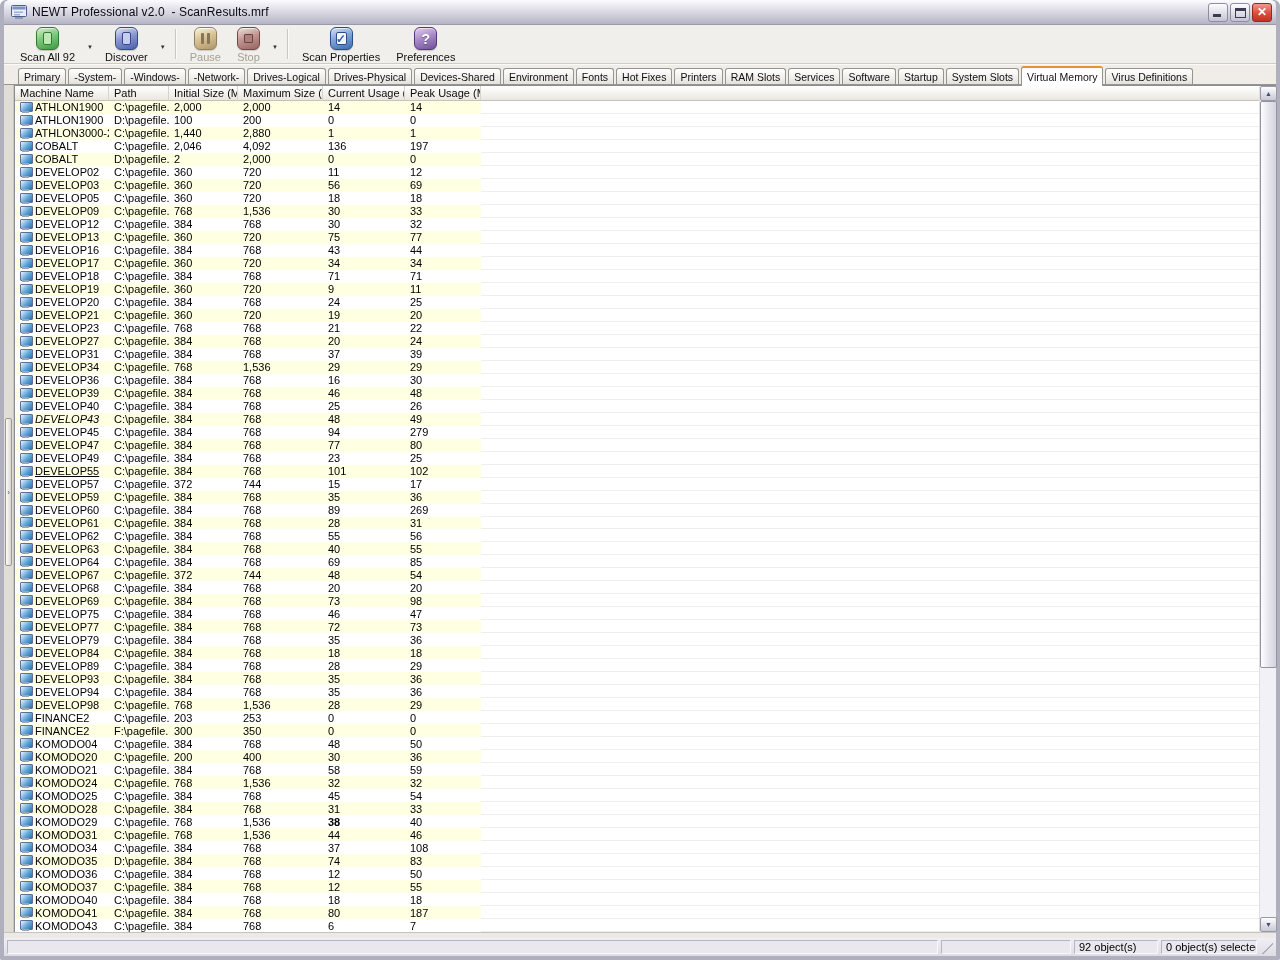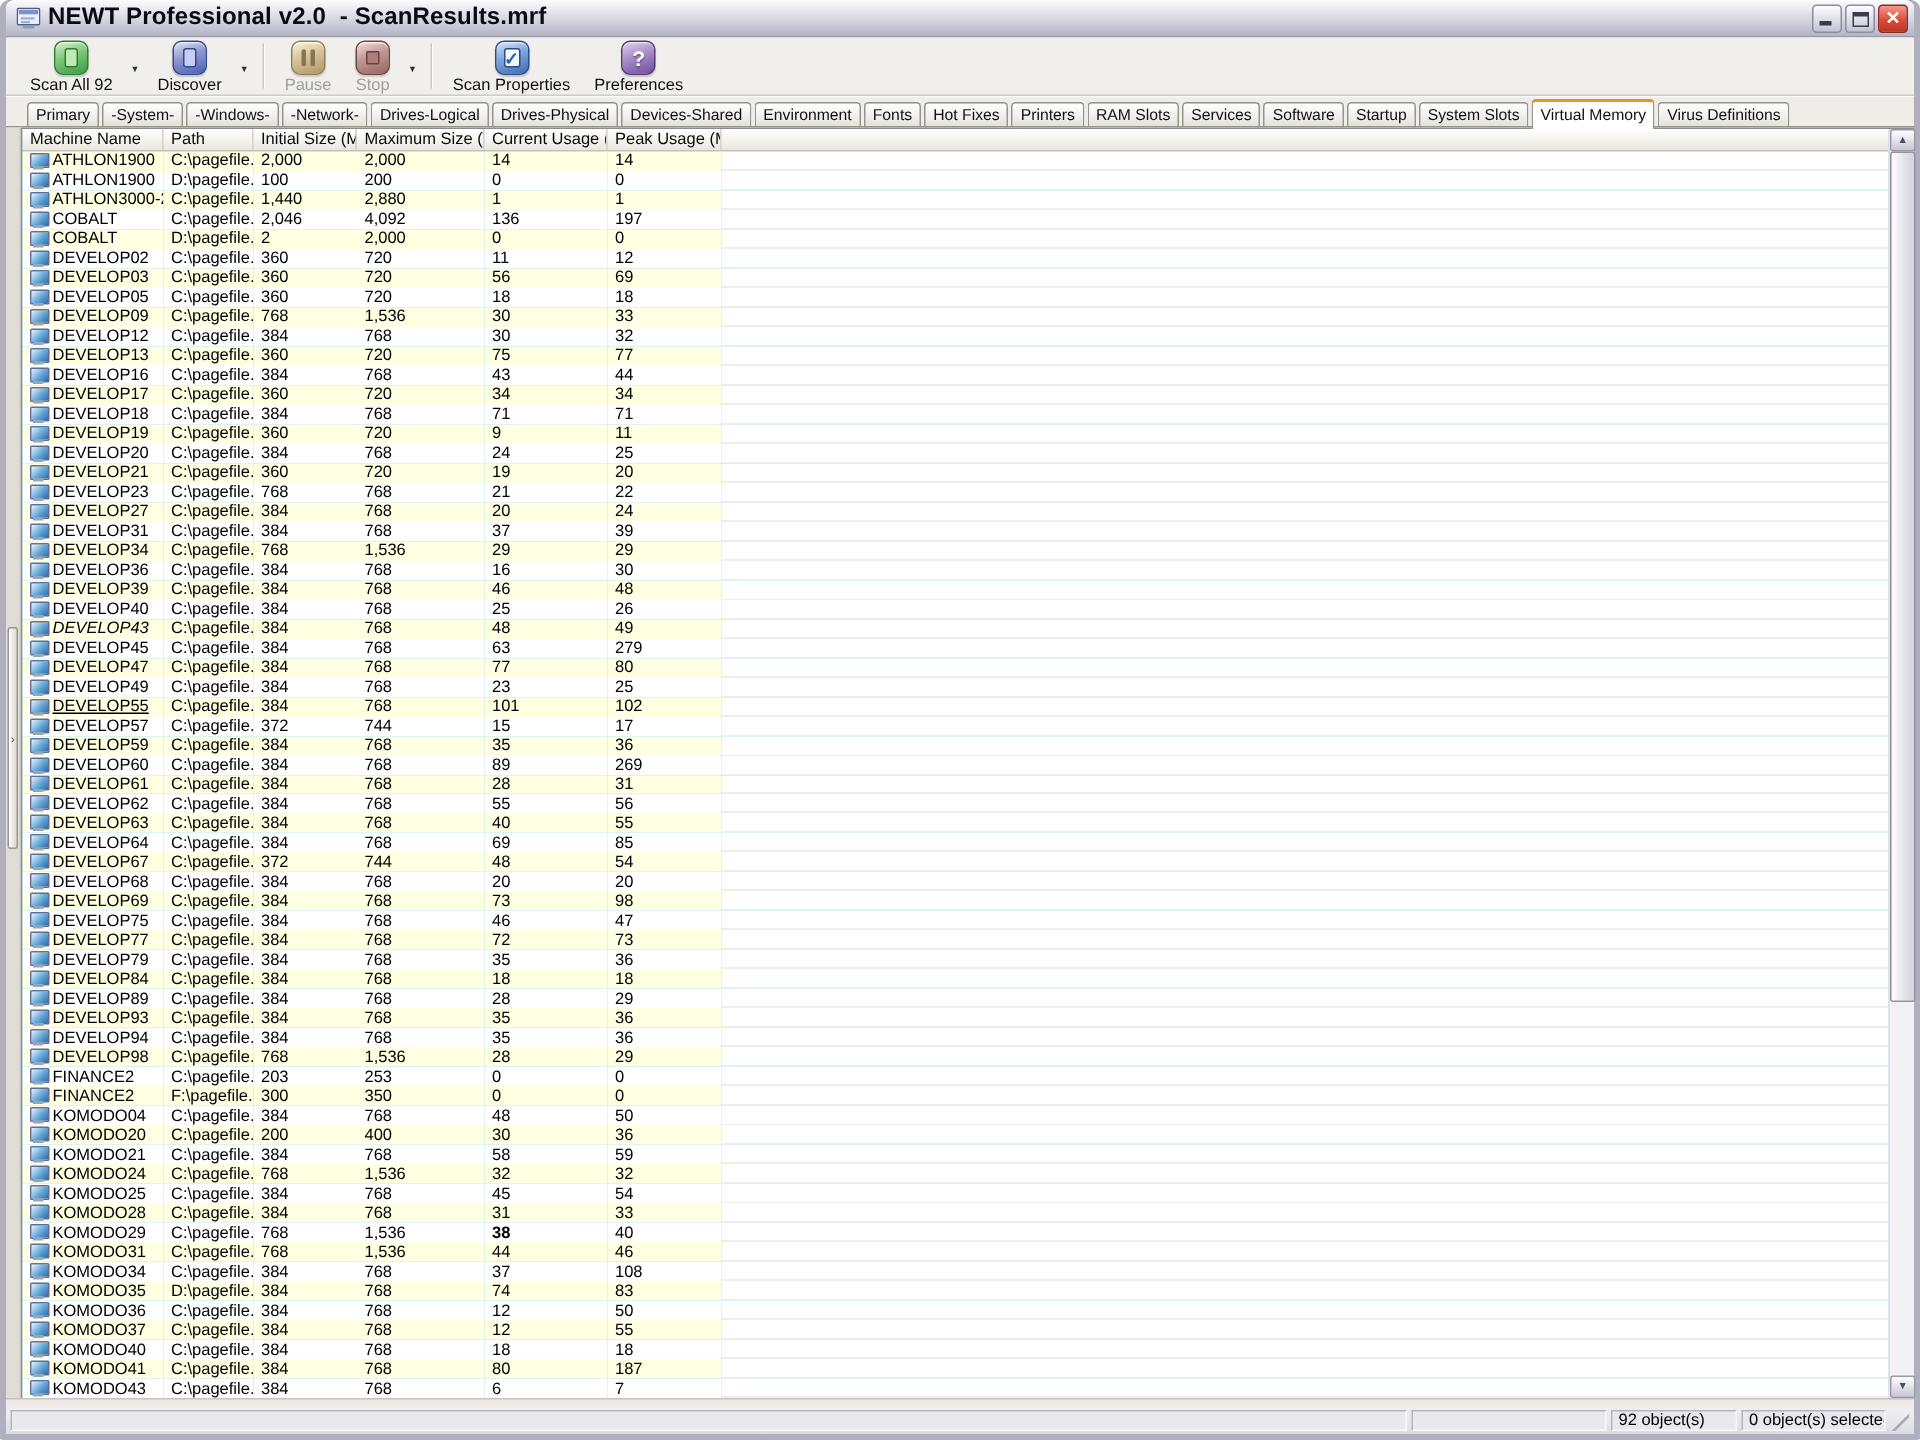--- a/index.html
+++ b/index.html
@@ -6,21 +6,21 @@
   html,body { width:1280px; height:960px; overflow:hidden; font-family:"Liberation Sans", sans-serif; }
   .window { position:absolute; inset:0; display:flex; flex-direction:column;
             border:4px solid #b0afbd; border-top:none; background:#ece9e6;
             border-radius:6px 6px 2px 2px; box-shadow:inset 0 0 0 1px #8f8ea0; }
 
   
   .titlebar { height:25px; flex:0 0 25px; display:flex; align-items:center; padding:0 4px 0 7px;
               background:linear-gradient(#fcfcfe 0%, #e4e3ec 35%, #c7c6d4 75%, #b4b3c3 100%);
               border-radius:5px 5px 0 0; border-bottom:1px solid #9a99ab; }
   .app-icon { width:16px; height:15px; margin-right:5px; flex:0 0 auto; }
-  .title-text { font-size:16px; font-weight:bold; color:#0a0a14; white-space:pre; flex:1 1 auto;
+  .title-text { font-size:12px; font-weight:normal; color:#0a0a14; white-space:pre; flex:1 1 auto;
                 overflow:hidden; text-overflow:ellipsis; letter-spacing:.1px; }
   .winbtns { display:flex; gap:2px; }
   .wbtn { width:20px; height:19px; border-radius:3px; border:1px solid #8e8da0; position:relative;
           background:linear-gradient(#fdfdfe,#dcdbe6 60%,#c3c2d2); }
   .wbtn.close { background:linear-gradient(#f2998d,#dd4b3b 55%,#bc3426); border-color:#8c2b20; }
   .wbtn .g-min { position:absolute; left:4px; bottom:4px; width:8px; height:3px; background:#3c3c50; }
   .wbtn .g-max { position:absolute; left:4px; top:4px; width:11px; height:10px;
                  border:1px solid #3c3c50; border-top:3px solid #3c3c50; background:transparent; }
   .wbtn .g-x { position:absolute; inset:0; color:#fff; font-weight:bold; font-size:12px;
                line-height:17px; text-align:center; }
@@ -546,21 +546,21 @@
                 <div class="cell fill"></div>
               </div>
               <div class="row">
                 <div class="cell" style="width: 94px; flex: 0 0 94px;">
                   <span class="pc-icon"></span>
                   <span>DEVELOP45</span>
                 </div>
                 <div class="cell" style="width: 60px; flex: 0 0 60px;">C:\pagefile.sys</div>
                 <div class="cell" style="width: 69px; flex: 0 0 69px;">384</div>
                 <div class="cell" style="width: 85px; flex: 0 0 85px;">768</div>
-                <div class="cell" style="width: 82px; flex: 0 0 82px;">63</div>
+                <div class="cell" style="width: 82px; flex: 0 0 82px;">94</div>
                 <div class="cell" style="width: 76px; flex: 0 0 76px;">279</div>
                 <div class="cell fill"></div>
               </div>
               <div class="row alt">
                 <div class="cell" style="width: 94px; flex: 0 0 94px;">
                   <span class="pc-icon"></span>
                   <span>DEVELOP47</span>
                 </div>
                 <div class="cell" style="width: 60px; flex: 0 0 60px;">C:\pagefile.sys</div>
                 <div class="cell" style="width: 69px; flex: 0 0 69px;">384</div>

